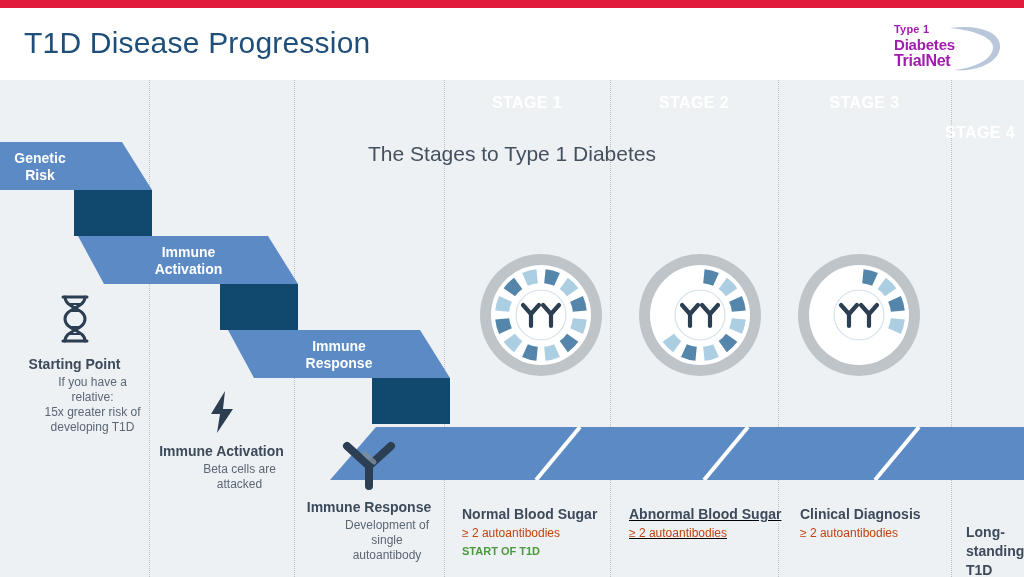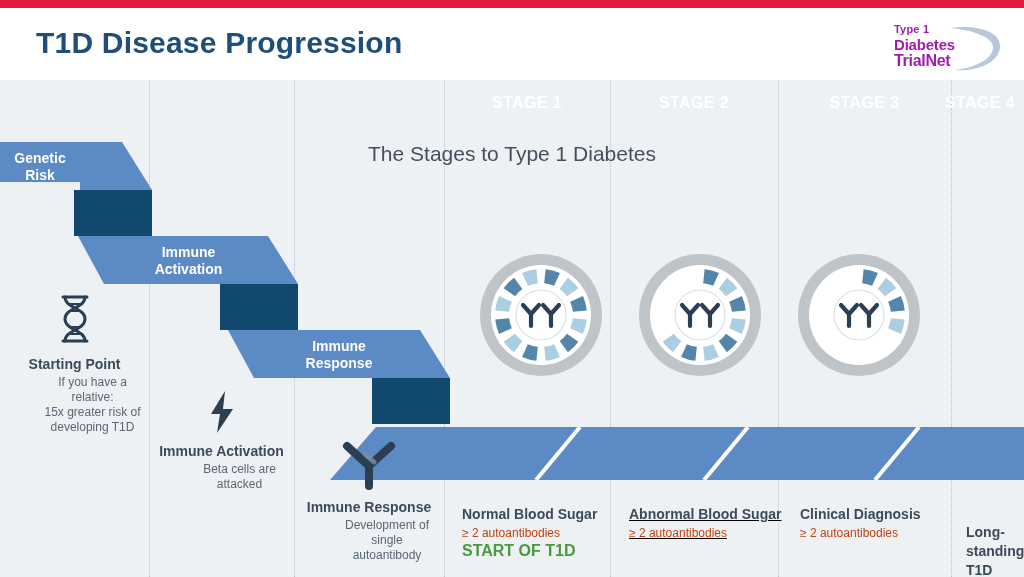--- a/index.html
+++ b/index.html
@@ -8,22 +8,22 @@
     background:#ffffff;
     font-family:"Liberation Sans", sans-serif;
     -webkit-font-smoothing:antialiased;
   }
   #stage{position:relative;width:1024px;height:577px;overflow:hidden;background:#eef1f4;}
 
   
   .topbar{position:absolute;left:0;top:0;width:1024px;height:8px;background:#e01b3c;}
   .header{position:absolute;left:0;top:8px;width:1024px;height:72px;background:#ffffff;}
   .page-title{
-    position:absolute;left:36px;top:18px;
-    font-size:30px;font-weight:700;color:#1f4e79;letter-spacing:.2px;white-space:nowrap;
+    position:absolute;left:24px;top:18px;
+    font-size:30px;font-weight:400;color:#1f4e79;letter-spacing:.2px;white-space:nowrap;
   }
   
   .logo{position:absolute;right:14px;top:10px;width:128px;height:60px;}
   .logo .swoosh{position:absolute;right:2px;top:2px;width:64px;height:56px;}
   .logo .ltxt{position:absolute;left:12px;top:6px;color:#a21caf;line-height:1;}
   .logo .l1{font-size:11px;font-weight:bold;letter-spacing:.2px;}
   .logo .l2{font-size:15px;font-weight:bold;margin-top:2px;letter-spacing:-.2px;text-align:right;}
   .logo .l3{font-size:16px;font-weight:bold;margin-top:1px;letter-spacing:-.3px;}
 
   
@@ -57,21 +57,21 @@
 
   
   .stagebar{position:absolute;left:0;top:347px;width:1024px;height:53px;}
   .stage-label{
     position:absolute;top:14px;color:#ffffff;font-weight:bold;font-size:16px;
     letter-spacing:.4px;text-align:center;
   }
   .stage-desc{position:absolute;top:425px;}
   .stage-desc .sd-t{font-size:14px;font-weight:bold;color:#3c4a5a;line-height:18px;}
   .stage-desc .sd-s{font-size:12px;color:#c2410c;line-height:16px;margin-top:2px;}
-  .stage-desc .sd-g{font-size:16px;font-weight:bold;color:#4a9a3c;line-height:16px;margin-top:2px;}
+  .stage-desc .sd-g{font-size:11px;font-weight:bold;color:#4a9a3c;line-height:16px;margin-top:2px;}
   .stage-desc.narrow .sd-t{line-height:19px;}
 </style>
 </head>
 <body>
 
 <div id="stage">
 
   <div class="topbar"></div>
   <div class="header">
     <div class="page-title">T1D Disease Progression</div>
@@ -90,21 +90,21 @@
 
   <div class="canvas">
 
     <div class="vdiv" style="left:149px"></div>
     <div class="vdiv" style="left:294px"></div>
     <div class="vdiv" style="left:444px"></div>
     <div class="vdiv" style="left:610px"></div>
     <div class="vdiv" style="left:778px"></div>
     <div class="vdiv" style="left:951px"></div>
 
-    <div class="tread" style="left:0;top:62px;width:80px;height:40px;">
+    <div class="tread" style="left:0;top:62px;width:80px;height:48px;">
       <div class="tlabel" style="left:0;top:8px;width:80px;">Genetic
 Risk</div>
     </div>
     <svg class="diag" style="left:80px;top:62px;" width="72" height="48">
       <polygon points="0,0 42,0 72,48 0,48" fill="#5b8ac5"></polygon>
     </svg>
     <div class="riser" style="left:74px;top:110px;width:78px;height:46px;"></div>
 
     <div class="tread" style="left:146px;top:156px;width:80px;height:48px;">
       <div class="tlabel" style="left:0;top:8px;width:85px;">Immune
@@ -133,21 +133,21 @@
     <svg class="stagebar" viewBox="0 0 1024 53" preserveAspectRatio="none">
       <polygon points="376,0 1024,0 1024,53 330,53" fill="#5b8ac5"></polygon>
       <line x1="580" y1="0" x2="536" y2="53" stroke="#ffffff" stroke-width="4"></line>
       <line x1="748" y1="0" x2="704" y2="53" stroke="#ffffff" stroke-width="4"></line>
       <line x1="919" y1="0" x2="875" y2="53" stroke="#ffffff" stroke-width="4"></line>
     </svg>
 
     <div class="stage-label" style="left:444px;width:166px;">STAGE 1</div>
     <div class="stage-label" style="left:610px;width:168px;">STAGE 2</div>
     <div class="stage-label" style="left:778px;width:173px;">STAGE 3</div>
-    <div class="stage-label" style="left:940px;width:80px;">STAGE 4</div>
+    <div class="stage-label" style="left:940px;width:80px;margin-top:30px;">STAGE 4</div>
 
     <div class="stage-desc" style="left:462px;width:150px;">
       <div class="sd-t">Normal Blood Sugar</div>
       <div class="sd-s">≥ 2 autoantibodies</div>
       <div class="sd-g">START OF T1D</div>
     </div>
     <div class="stage-desc" style="left:629px;width:160px;text-decoration:underline;">
       <div class="sd-t">Abnormal Blood Sugar</div>
       <div class="sd-s">≥ 2 autoantibodies</div>
     </div>

